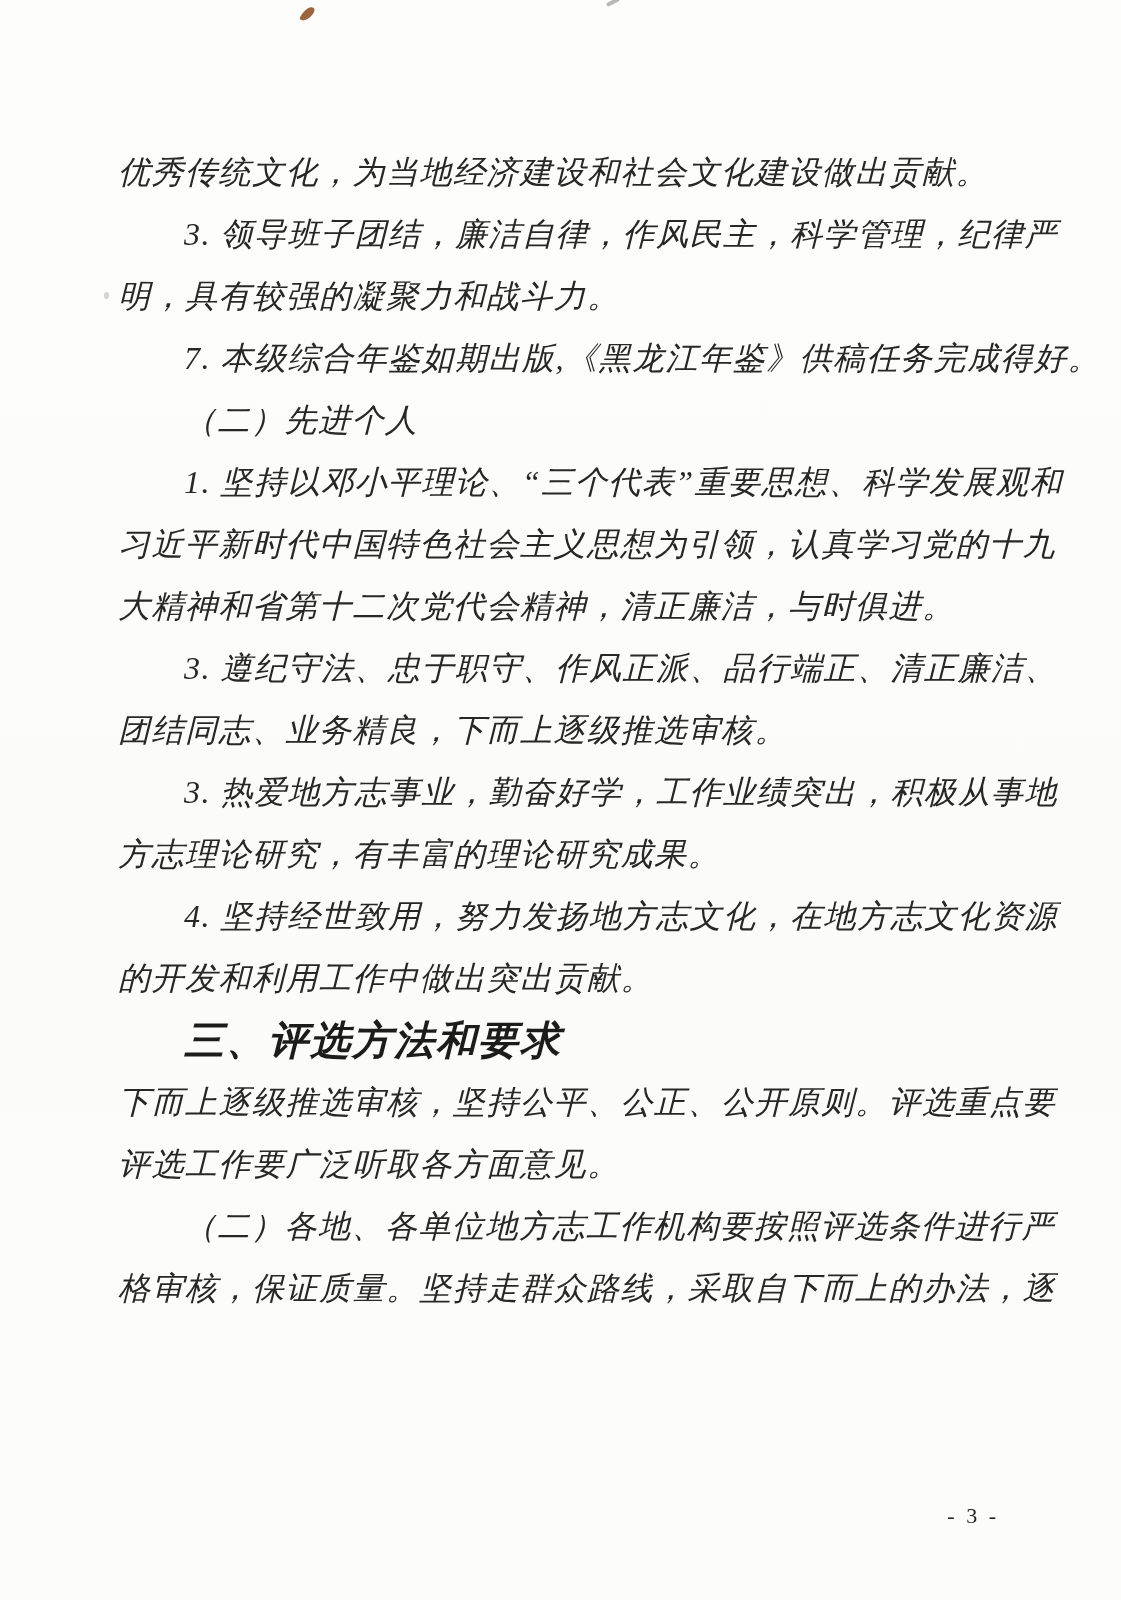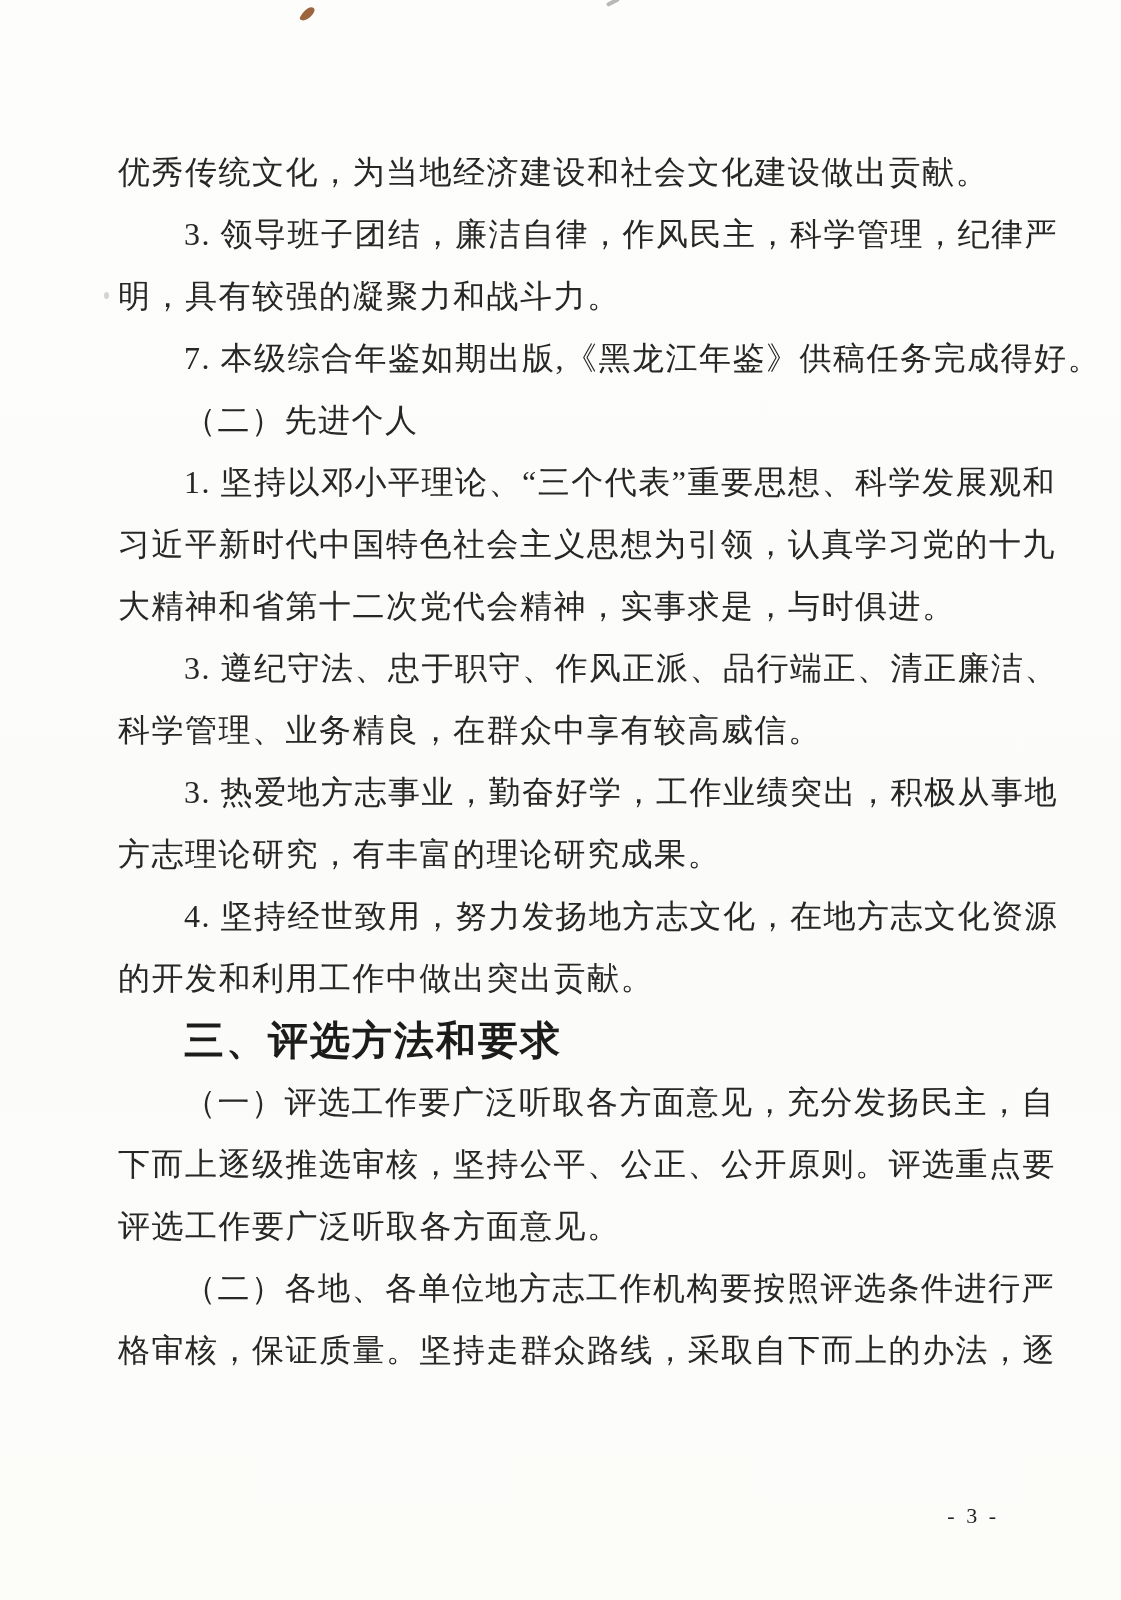--- a/index.html
+++ b/index.html
@@ -59,20 +59,21 @@
     width: 895px;
     color: #272726;
   }
   .line {
     height: 62px;
     line-height: 62px;
     font-size: 32px;
     letter-spacing: 1.5px;
     white-space: nowrap;
     font-family: "Liberation Serif", serif;
+    font-style: italic;
   }
   .line.indent {
     padding-left: 66px;
   }
   .line.heading {
     font-family: "Liberation Sans", sans-serif;
     font-weight: bold;
     color: #1c1c1b;
     font-size: 40px;
     letter-spacing: 2px;
@@ -97,29 +98,28 @@
 
   <div class="body-text" id="document-body">
 
   <div class="line">优秀传统文化，为当地经济建设和社会文化建设做出贡献。</div>
       <div class="line indent">3. 领导班子团结，廉洁自律，作风民主，科学管理，纪律严</div>
       <div class="line">明，具有较强的凝聚力和战斗力。</div>
       <div class="line indent">7. 本级综合年鉴如期出版,《黑龙江年鉴》供稿任务完成得好。</div>
       <div class="line indent">（二）先进个人</div>
       <div class="line indent">1. 坚持以邓小平理论、“三个代表”重要思想、科学发展观和</div>
       <div class="line">习近平新时代中国特色社会主义思想为引领，认真学习党的十九</div>
-      <div class="line">大精神和省第十二次党代会精神，实事求是，与时俱进。</div>
+      <div class="line">大精神和省第十二次党代会精神，清正廉洁，与时俱进。</div>
       <div class="line indent">3. 遵纪守法、忠于职守、作风正派、品行端正、清正廉洁、</div>
-      <div class="line">科学管理、业务精良，在群众中享有较高威信。</div>
+      <div class="line">团结同志、业务精良，下而上逐级推选审核。</div>
       <div class="line indent">3. 热爱地方志事业，勤奋好学，工作业绩突出，积极从事地</div>
       <div class="line">方志理论研究，有丰富的理论研究成果。</div>
       <div class="line indent">4. 坚持经世致用，努力发扬地方志文化，在地方志文化资源</div>
       <div class="line">的开发和利用工作中做出突出贡献。</div>
       <div class="line indent heading">三、评选方法和要求</div>
-      <div class="line indent">（一）评选工作要广泛听取各方面意见，充分发扬民主，自</div>
       <div class="line">下而上逐级推选审核，坚持公平、公正、公开原则。评选重点要</div>
       <div class="line">评选工作要广泛听取各方面意见。</div>
       <div class="line indent">（二）各地、各单位地方志工作机构要按照评选条件进行严</div>
       <div class="line">格审核，保证质量。坚持走群众路线，采取自下而上的办法，逐</div>
     </div>
 
   <div class="page-number">- 3 -</div>
 </div>
 
 </body></html>

